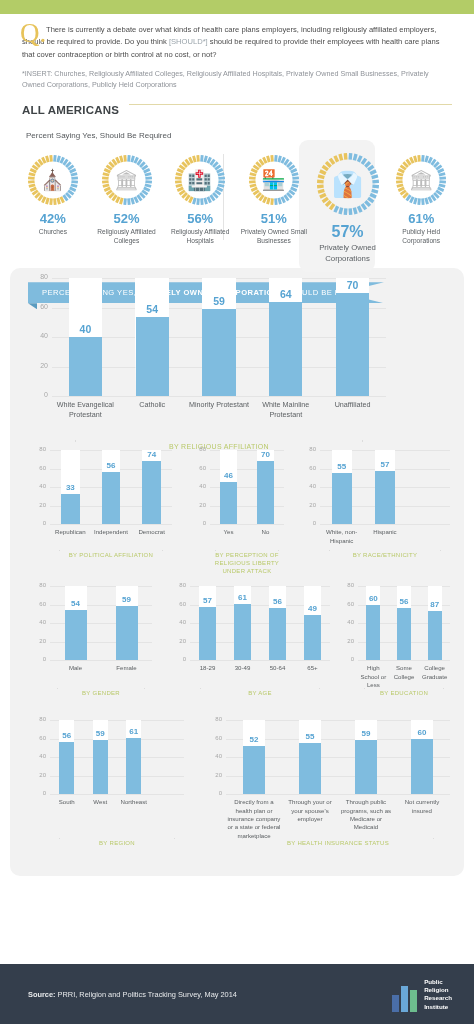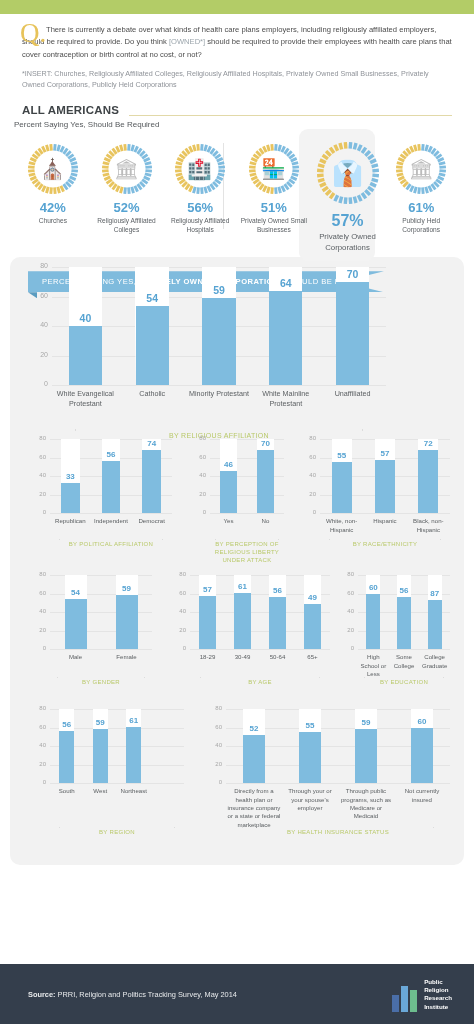--- a/index.html
+++ b/index.html
@@ -46,27 +46,27 @@
   }
   .qtext .insert { color: #9aa4ab; }
   .qnote {
     margin-top: 7px;
     font-size: 7.2px;
     line-height: 1.55;
     color: #8f9399;
   }
 
   
-  .sec-head { display: flex; align-items: flex-end; padding: 14px 22px 0 22px; }
+  .sec-head { display: flex; align-items: flex-start; padding: 14px 22px 0 22px; }
   .sec-title {
     font-size: 11.5px; font-weight: bold; color: #3f4447;
     letter-spacing: 0.2px; white-space: nowrap;
   }
   .sec-rule { flex: 1; height: 1px; background: #e2d9a8; margin-left: 10px; }
-  .sec-sub { padding: 4px 22px 0 14px; font-size: 8px; color: #55595c; }
+  .sec-sub { padding: 4px 22px 0 26px; font-size: 8px; color: #55595c; margin-top: 11px; }
 
   
   .donut-row {
     position: relative;
     display: flex;
     align-items: flex-start;
     padding: 12px 16px 0 16px;
     height: 120px;
   }
   .donut-cell {
@@ -189,21 +189,21 @@
 </head>
 <body>
 
 <div id="page">
 
   <div class="topbar"></div>
 
 
   <div class="qblock">
     <div class="qmark">Q.</div>
-    <div class="qtext"><span>There is currently a debate over what kinds of health care plans employers, including religiously affiliated employers, should be required to provide. Do you think </span><span class="insert">[OWNED*]</span><span> should be required to provide their employees with health care plans that cover contraception or birth control at no cost, or not?</span></div>
+    <div class="qtext"><span>There is currently a debate over what kinds of health care plans employers, including religiously affiliated employers, should be required to provide. Do you think </span><span class="insert">[SHOULD*]</span><span> should be required to provide their employees with health care plans that cover contraception or birth control at no cost, or not?</span></div>
     <div class="qnote">*INSERT: Churches, Religiously Affiliated Colleges, Religiously Affiliated Hospitals, Privately Owned Small Businesses, Privately Owned Corporations, Publicly Held Corporations</div>
   </div>
 
   <div class="sec-head">
     <div class="sec-title">ALL AMERICANS</div>
     <div class="sec-rule"></div>
   </div>
   <div class="sec-sub">Percent Saying Yes, Should Be Required</div>
 
   <div class="donut-row" id="donut-row">
@@ -618,26 +618,20 @@
               <div class="barval" style="position: relative;">55</div>
               <div class="bar" style="height: 50.875px; width: 19.9333px;"></div>
               <div class="barlbl">White, non-Hispanic</div>
             </div>
             <div class="barcell" style="width: 43.3333px; position: relative;">
               <div class="whitecol" style="left: 11.7px; width: 19.9333px; height: 74px;"></div>
               <div class="barval" style="position: relative;">57</div>
               <div class="bar" style="height: 52.725px; width: 19.9333px;"></div>
               <div class="barlbl">Hispanic</div>
             </div>
-            <div class="barcell" style="width: 43.3333px; position: relative;">
-              <div class="whitecol" style="left: 11.7px; width: 19.9333px; height: 74px;"></div>
-              <div class="barval" style="position: relative;">72</div>
-              <div class="bar" style="height: 66.6px; width: 19.9333px;"></div>
-              <div class="barlbl">Black, non-Hispanic</div>
-            </div>
           </div>
           <div class="bracket" style="left: 27.1px; top: 100px; width: 111.8px;"></div>
           <div class="gcap" style="left: 18px; top: 101px; width: 130px;">BY RACE/ETHNICITY</div>
         </div>
         <div class="chart" style="position: absolute; left: 22px; top: 318px; width: 120px; height: 74px;">
           <div class="grid-line" style="top: 74px; left: 18px; width: 102px;"></div>
           <div class="axis-lbl" style="top: 70px; left: 0px; width: 14px;">0</div>
           <div class="grid-line" style="top: 55.5px; left: 18px; width: 102px;"></div>
           <div class="axis-lbl" style="top: 51.5px; left: 0px; width: 14px;">20</div>
           <div class="grid-line" style="top: 37px; left: 18px; width: 102px;"></div>

